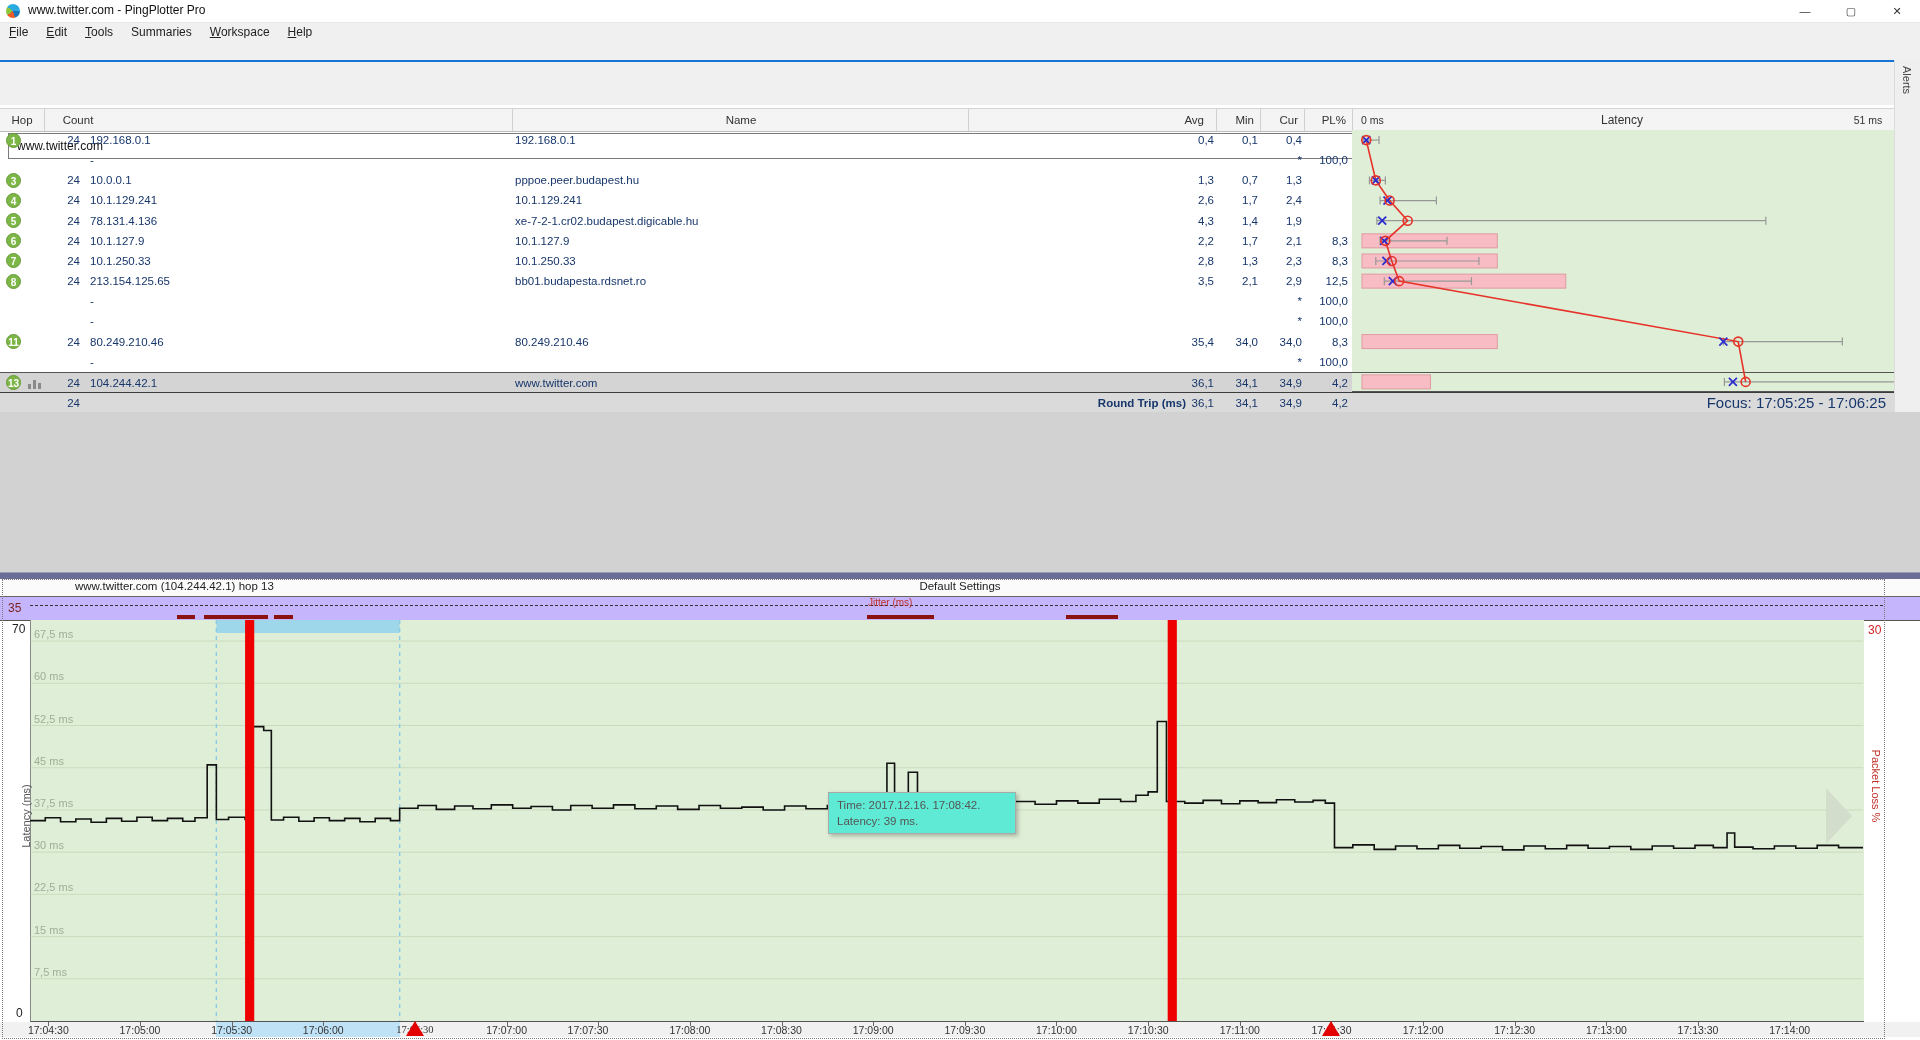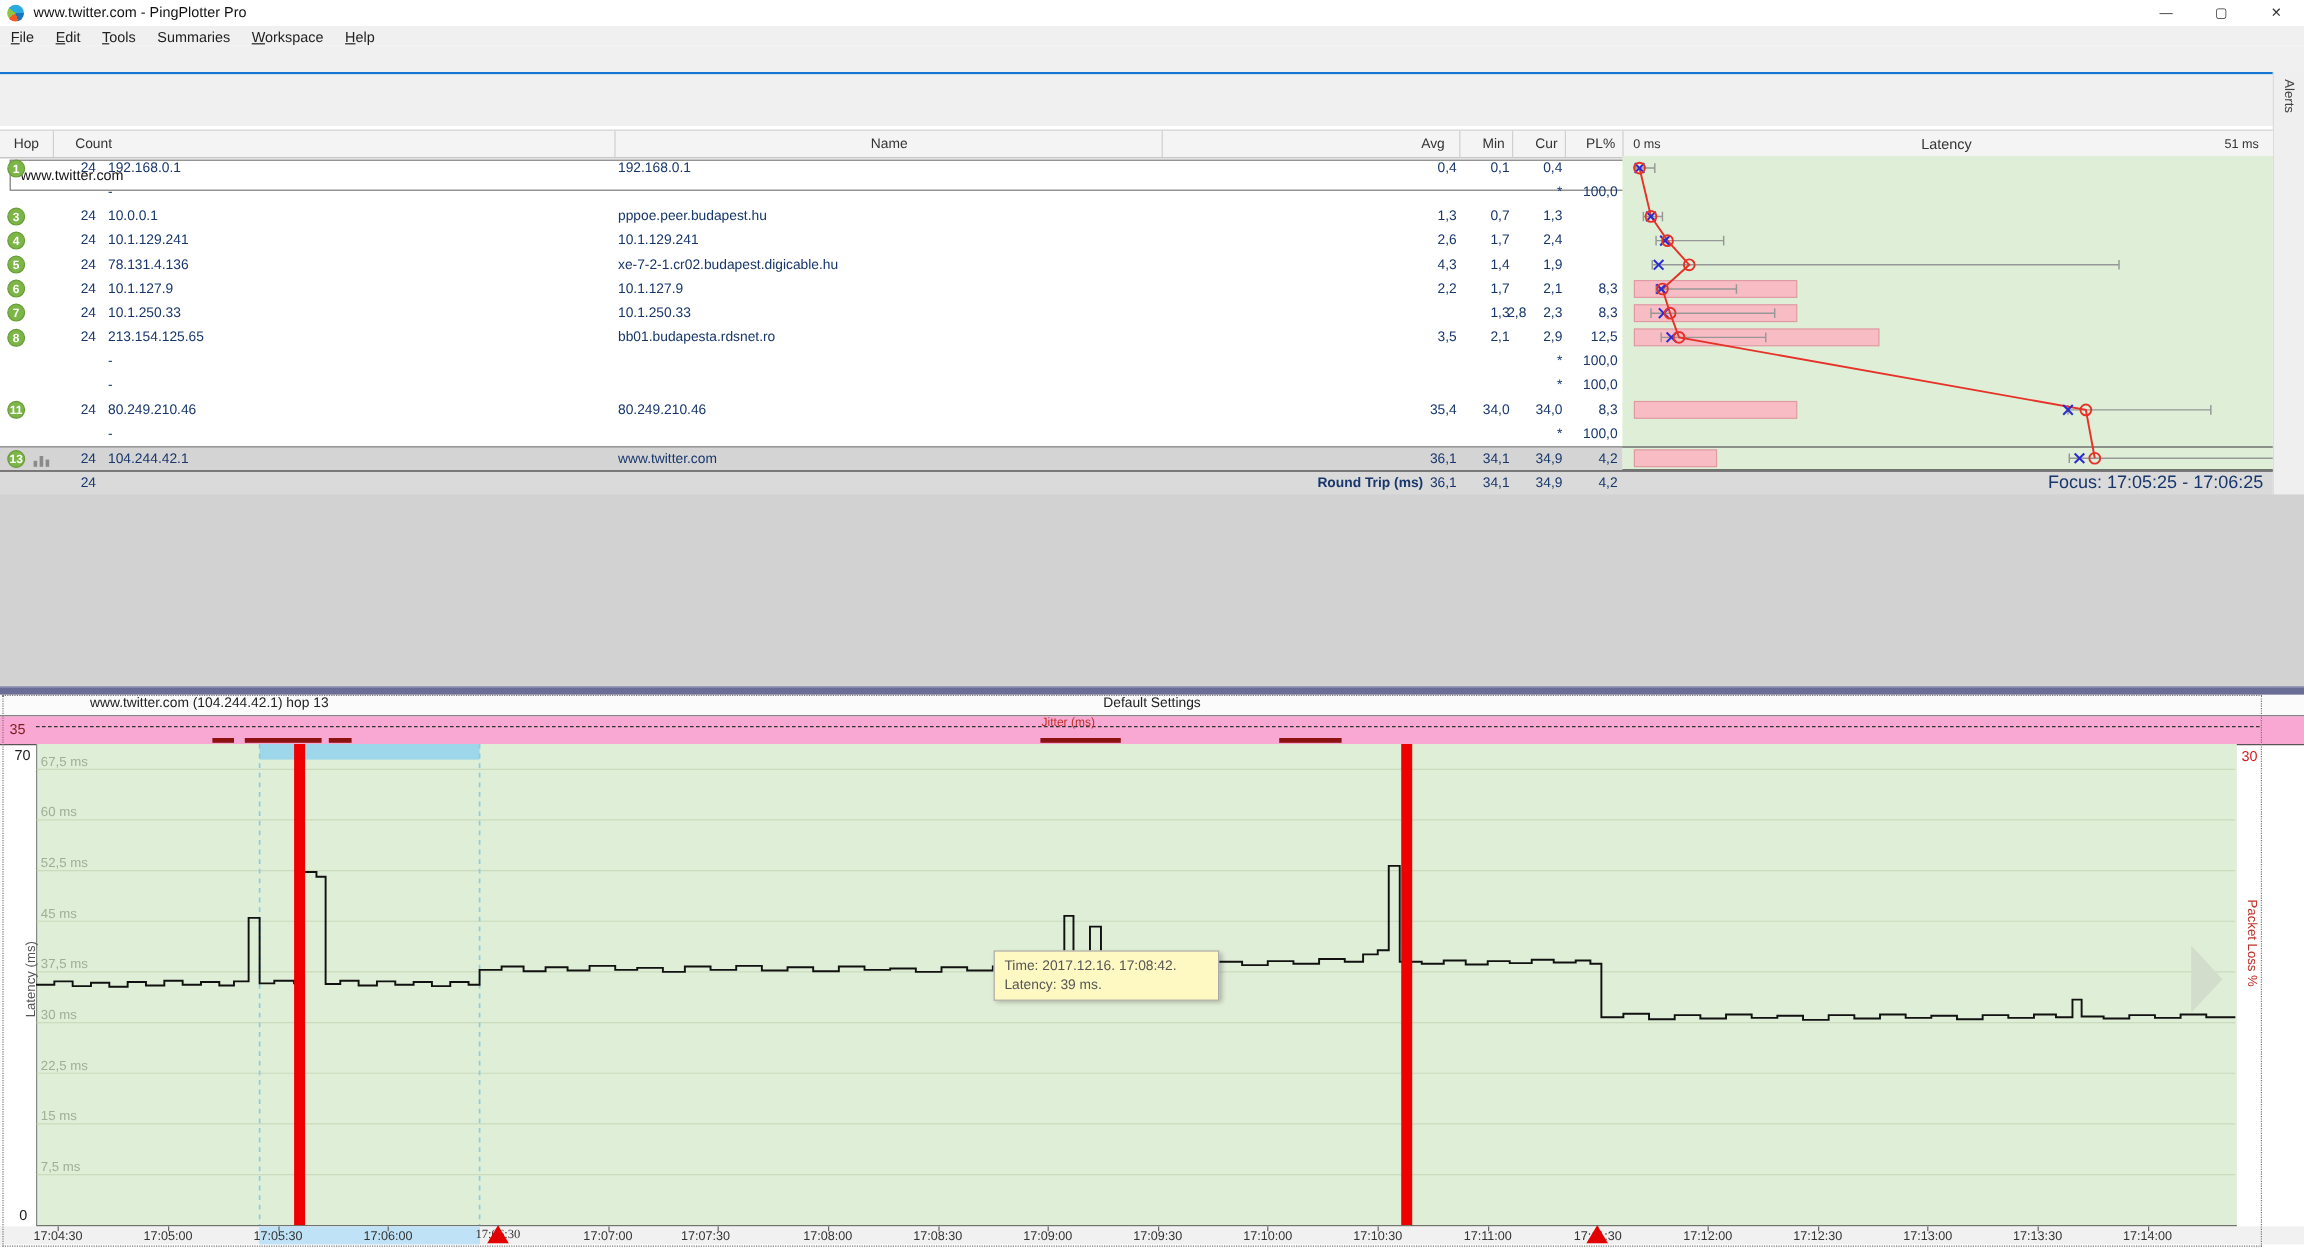--- a/index.html
+++ b/index.html
@@ -59,38 +59,38 @@
   .charticon i{position:absolute;bottom:0;width:3px;background:#8a8a8a;}
   #rt-row{left:0;top:392px;width:1894px;height:20px;background:#dadada;border-top:1px solid #3c3c3c;font-size:11.5px;color:#17366b;}
   #rt-row .cell{position:absolute;top:0;height:20px;line-height:20px;}
   #hopchart{left:1352px;top:130px;}
   #grayarea{left:0;top:412px;width:1920px;height:160px;background:#d2d2d2;}
   
   #splitter{left:0;top:572px;width:1920px;height:6px;background:#6a6d96;border-top:1px solid #9a9cb8;}
   
   #bp-dotted{left:2px;top:579px;width:1881px;height:458px;border:1px dotted #777;}
   #bp-head{left:0;top:579px;width:1920px;height:17px;background:#fbfbfb;border-bottom:1px solid #666;font-size:11.5px;color:#222;}
-  #jitterstrip{left:0;top:597px;width:1920px;height:23px;background:#f9a8d4;border-bottom:1px solid #555;}
+  #jitterstrip{left:0;top:597px;width:1920px;height:23px;background:#c4b5fd;border-bottom:1px solid #555;}
   #jit-max{position:absolute;left:8px;top:4px;font-size:12px;color:#7a1f1f;}
   #jit-label{position:absolute;left:868px;top:0px;font-size:10px;color:#c03028;}
   .jitseg{position:absolute;bottom:1px;height:4px;background:#8c1212;}
   #jit-dash{position:absolute;left:30px;top:8px;width:1853px;border-top:1.5px dashed #333;}
   #plotbg{left:30px;top:620px;width:1833px;height:401px;background:#dfeed6;border-left:1px solid #888;border-bottom:1px solid #555;}
   #tl-ytop{left:12px;top:622px;font-size:12px;color:#222;}
   #tl-ybottom{left:16px;top:1006px;font-size:12px;color:#222;}
   #tl-ylabel{left:-24px;top:810px;font-size:11px;color:#555;transform:rotate(-90deg);transform-origin:center;width:100px;text-align:center;}
   #tl-plmax{left:1868px;top:623px;font-size:12px;color:#cc2222;}
   #tl-pllabel{left:1826px;top:780px;font-size:11px;color:#c03028;transform:rotate(90deg);transform-origin:center;width:100px;text-align:center;}
   #pl-watermark{left:1826px;top:788px;width:0;height:0;border-left:26px solid #d3ddcb;border-top:28px solid transparent;border-bottom:28px solid transparent;}
   #axisstrip{left:0;top:1022px;width:1920px;height:15px;background:#f1f1f1;font-size:10.5px;color:#333;}
   #axis-sel{position:absolute;left:216px;top:0;width:184px;height:15px;background:#bfe2f6;}
   .xtick{position:absolute;top:0;width:1px;height:4px;background:#666;}
   .xlab{position:absolute;top:2px;width:80px;margin-left:-40px;text-align:center;}
   .alerttri{position:absolute;top:-1px;width:0;height:0;margin-left:-9px;border-left:9px solid transparent;border-right:9px solid transparent;border-bottom:15px solid #e20000;}
-  #tooltip{left:828px;top:792px;width:170px;background:#fef9c3;border:1px solid #a9a9a9;box-shadow:2px 2px 4px rgba(0,0,0,.25);
+  #tooltip{left:828px;top:792px;width:170px;background:#5eead4;border:1px solid #a9a9a9;box-shadow:2px 2px 4px rgba(0,0,0,.25);
      font-size:11.5px;color:#555;padding:4px 8px;line-height:16px;}
 </style>
 </head>
 <body>
 
 <div id="app">
 
   <div class="abs" id="menubar"><div class="menuitem"><u>F</u>ile</div><div class="menuitem"><u>E</u>dit</div><div class="menuitem"><u>T</u>ools</div><div class="menuitem">Summaries</div><div class="menuitem"><u>W</u>orkspace</div><div class="menuitem"><u>H</u>elp</div></div>
 
   <div class="abs" id="titlebar">
@@ -192,21 +192,21 @@
         <div class="cell" style="left: 1146px; width: 68px; text-align: right;">2,2</div>
         <div class="cell" style="left: 1218px; width: 40px; text-align: right;">1,7</div>
         <div class="cell" style="left: 1262px; width: 40px; text-align: right;">2,1</div>
         <div class="cell" style="left: 1306px; width: 42px; text-align: right;">8,3</div>
       </div>
       <div class="t-row" style="top: 120.9px;">
         <div class="hopcirc">7</div>
         <div class="cell" style="left: 44px; width: 36px; text-align: right;">24</div>
         <div class="cell" style="left: 90px; width: 410px; text-align: left;">10.1.250.33</div>
         <div class="cell" style="left: 515px; width: 440px; text-align: left;">10.1.250.33</div>
-        <div class="cell" style="left: 1204px; width: 68px; text-align: right;">2,8</div>
+        <div class="cell" style="left: 1146px; width: 68px; text-align: right;">2,8</div>
         <div class="cell" style="left: 1218px; width: 40px; text-align: right;">1,3</div>
         <div class="cell" style="left: 1262px; width: 40px; text-align: right;">2,3</div>
         <div class="cell" style="left: 1306px; width: 42px; text-align: right;">8,3</div>
       </div>
       <div class="t-row" style="top: 141.05px;">
         <div class="hopcirc">8</div>
         <div class="cell" style="left: 44px; width: 36px; text-align: right;">24</div>
         <div class="cell" style="left: 90px; width: 410px; text-align: left;">213.154.125.65</div>
         <div class="cell" style="left: 515px; width: 440px; text-align: left;">bb01.budapesta.rdsnet.ro</div>
         <div class="cell" style="left: 1146px; width: 68px; text-align: right;">3,5</div>

